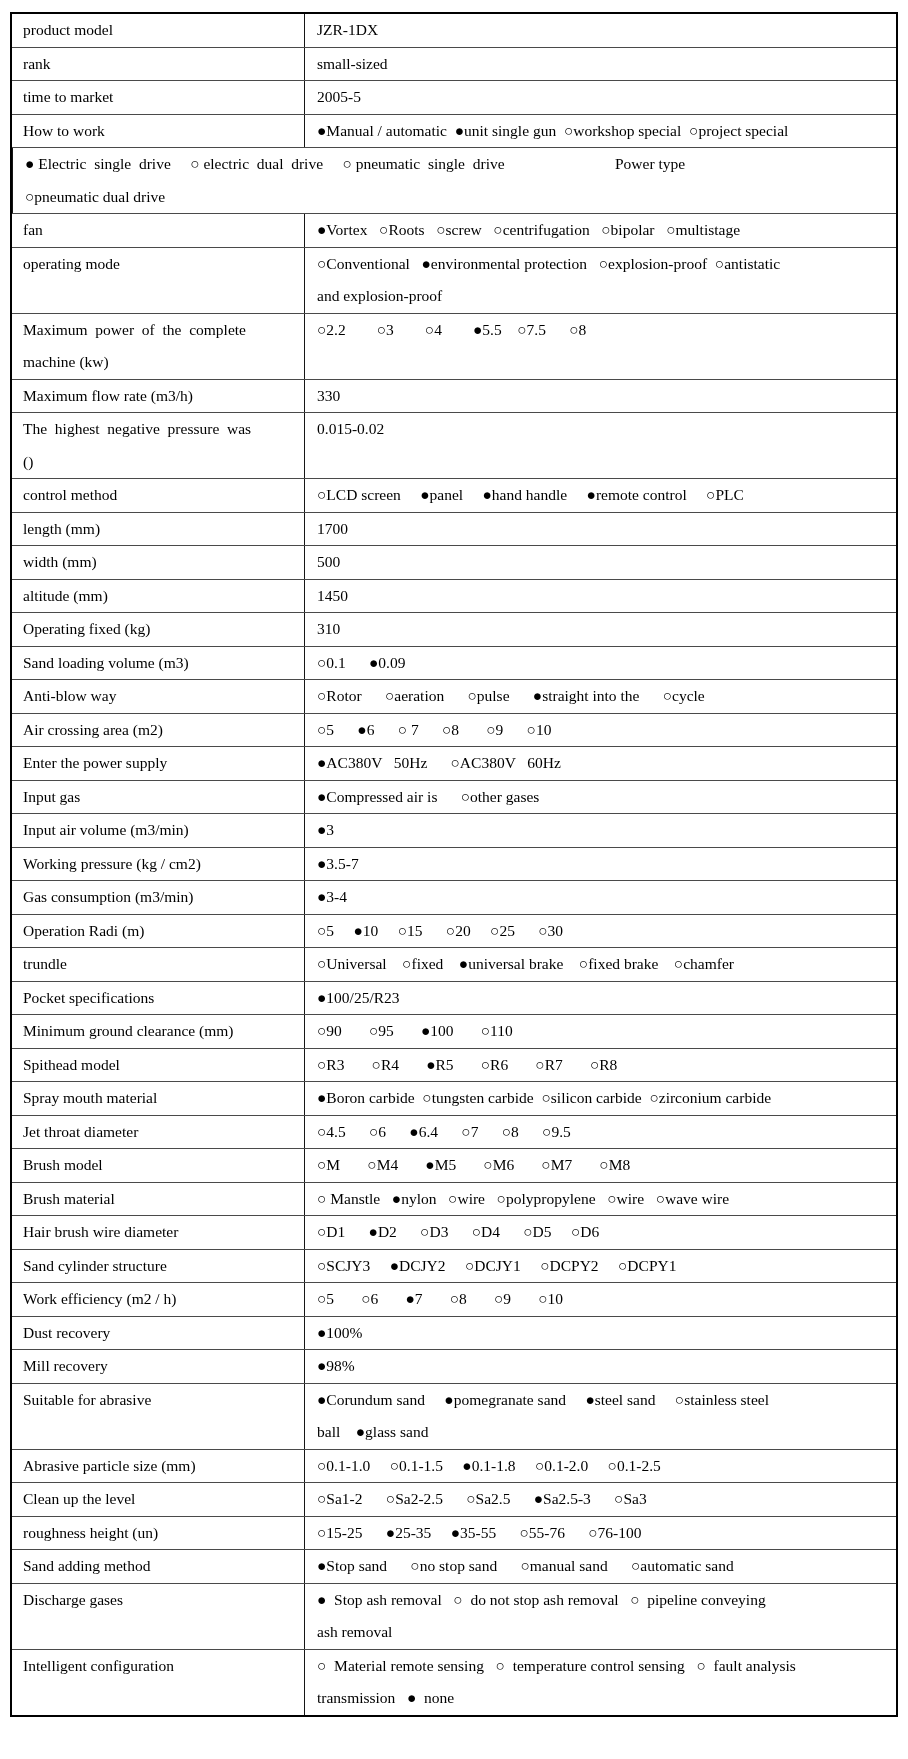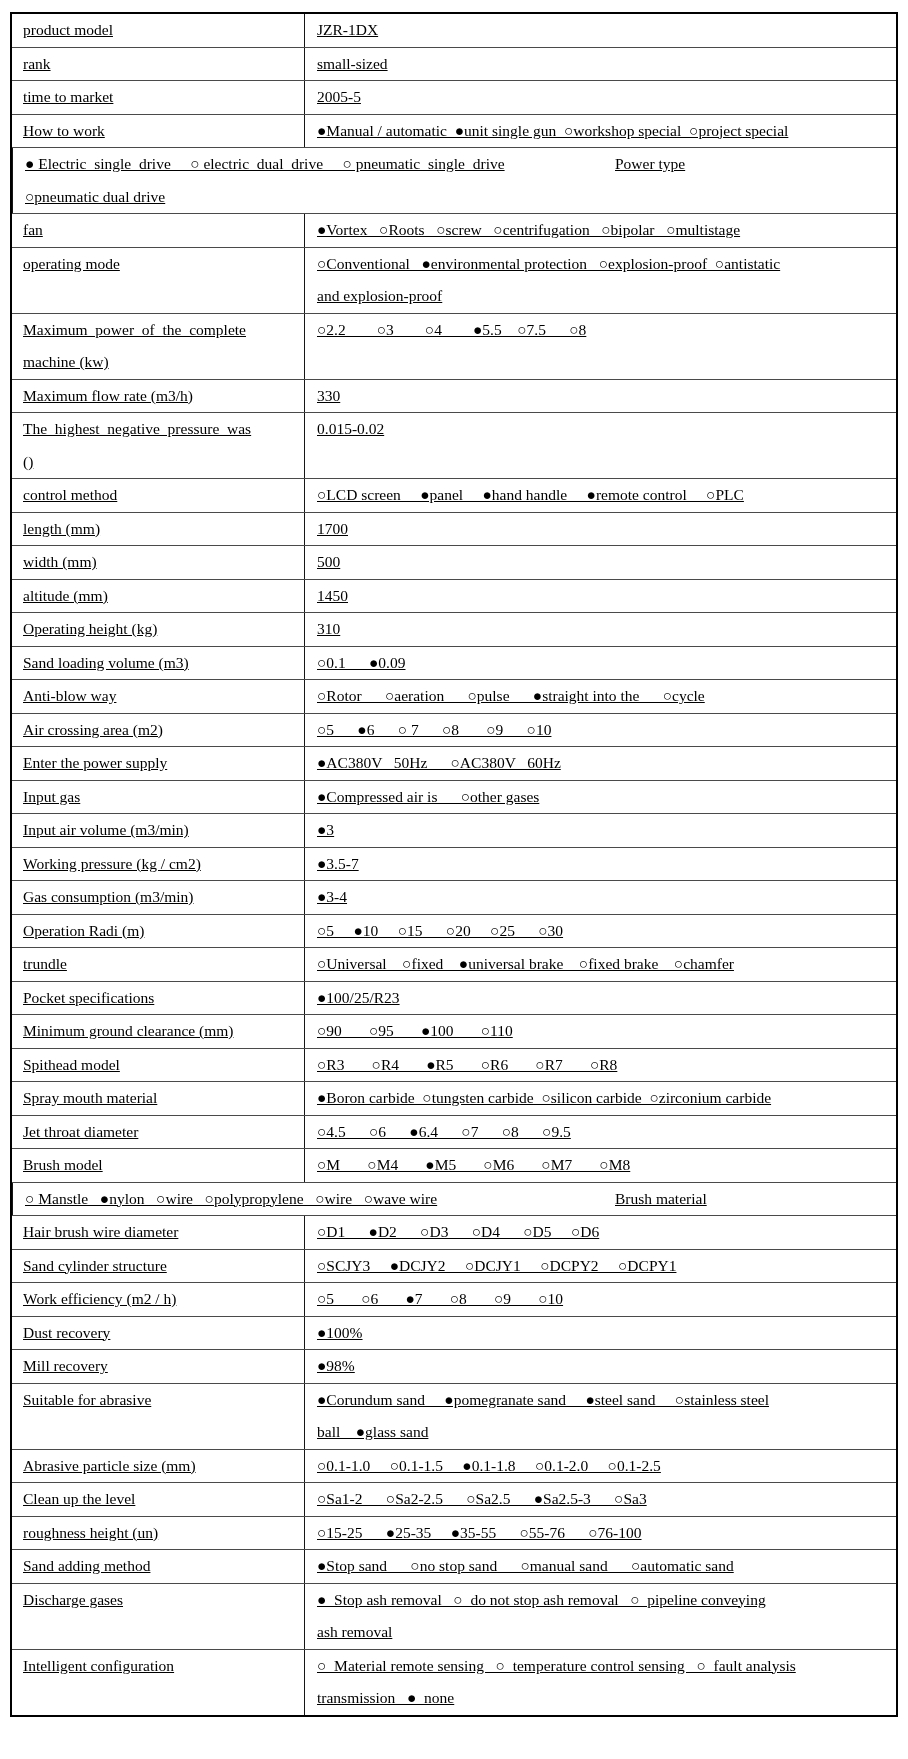--- a/index.html
+++ b/index.html
@@ -10,21 +10,21 @@
     padding: 12px 10px 0 10px;
     background: #ffffff;
     overflow: hidden;
   }
   .spec-table {
     border: 2px solid #000000;
     width: 100%;
     box-sizing: border-box;
     background: #ffffff;
   }
-  .row { display: flex; align-items: stretch; text-decoration: underline; }
+  .row { display: flex; align-items: stretch; }
   .row + .row { border-top: 1px solid #4a4a4a; }
   .cell {
     font-family: "Liberation Serif", "DejaVu Serif", serif;
     font-size: 15.5px;
     line-height: 32.5px;
     color: #000000;
     white-space: pre-wrap;
     box-sizing: border-box;
   }
   .label {
@@ -97,21 +97,21 @@
       </div>
       <div class="row">
         <div class="cell label">width (mm)</div>
         <div class="cell value">500</div>
       </div>
       <div class="row">
         <div class="cell label">altitude (mm)</div>
         <div class="cell value">1450</div>
       </div>
       <div class="row">
-        <div class="cell label">Operating height (kg)</div>
+        <div class="cell label">Operating fixed (kg)</div>
         <div class="cell value">310</div>
       </div>
       <div class="row">
         <div class="cell label">Sand loading volume (m3)</div>
         <div class="cell value">○0.1      ●0.09</div>
       </div>
       <div class="row">
         <div class="cell label">Anti-blow way</div>
         <div class="cell value">○Rotor      ○aeration      ○pulse      ●straight into the      ○cycle</div>
       </div>
@@ -165,22 +165,22 @@
       </div>
       <div class="row">
         <div class="cell label">Jet throat diameter</div>
         <div class="cell value">○4.5      ○6      ●6.4      ○7      ○8      ○9.5</div>
       </div>
       <div class="row">
         <div class="cell label">Brush model</div>
         <div class="cell value">○M       ○M4       ●M5       ○M6       ○M7       ○M8</div>
       </div>
       <div class="row">
+        <div class="cell label">Brush material</div>
         <div class="cell value">○ Manstle   ●nylon   ○wire   ○polypropylene   ○wire   ○wave wire</div>
-        <div class="cell label">Brush material</div>
       </div>
       <div class="row">
         <div class="cell label">Hair brush wire diameter</div>
         <div class="cell value">○D1      ●D2      ○D3      ○D4      ○D5     ○D6</div>
       </div>
       <div class="row">
         <div class="cell label">Sand cylinder structure</div>
         <div class="cell value">○SCJY3     ●DCJY2     ○DCJY1     ○DCPY2     ○DCPY1</div>
       </div>
       <div class="row">

